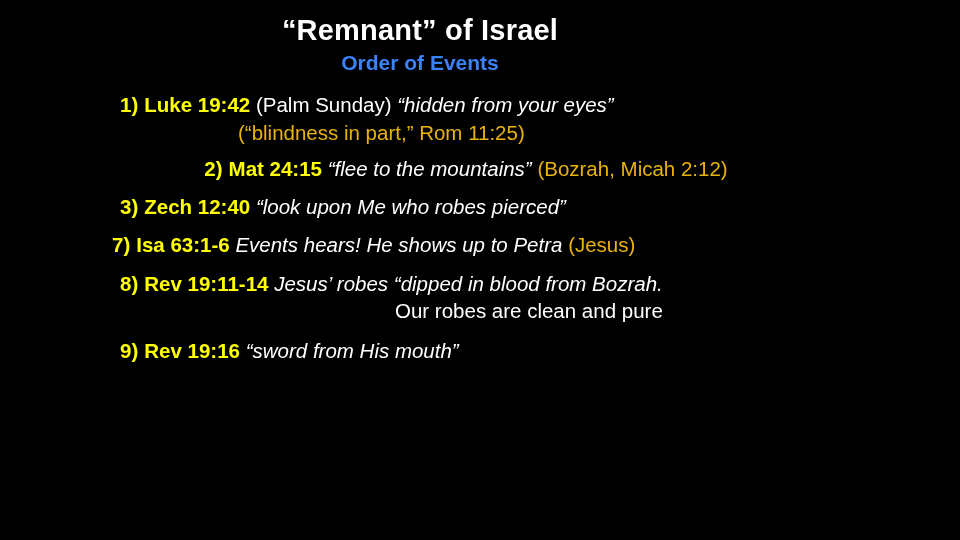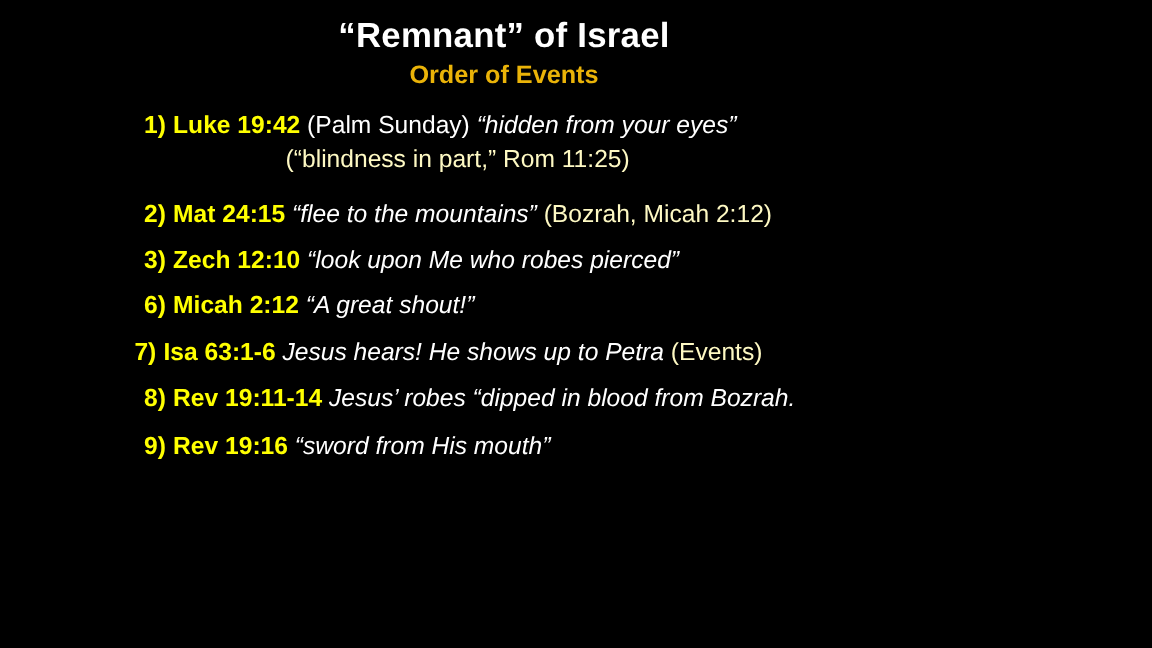--- a/index.html
+++ b/index.html
@@ -27,21 +27,21 @@
   .title-main {
     font-size: 29px;
     font-weight: bold;
     color: #ffffff;
     line-height: 1.15;
     letter-spacing: 0.2px;
   }
   .title-sub {
     font-size: 21px;
     font-weight: bold;
-    color: #eab308;
+    color: #3b82f6;
     line-height: 1.2;
     margin-top: 3px;
   }
   .list {
     margin-top: 16px;
     padding: 0 28px 0 120px;
   }
   .item {
     display: block;
     margin-bottom: 13px;
@@ -58,35 +58,35 @@
     font-weight: bold;
   }
   .quote {
     color: #ffffff;
     font-style: italic;
   }
   .plain {
     color: #ffffff;
   }
   .cyan {
-    color: #fef9c3;
+    color: #eab308;
   }
   .indent-line {
     display: block;
     padding-left: 118px;
     margin-top: 2px;
   }
   .indent-line-2 {
     display: block;
     padding-left: 275px;
     margin-top: 1px;
   }
-  .item-2 { margin-bottom: 12px; }
+  .item-2 { margin-bottom: 12px; text-align: center; }
   .tight { margin-bottom: 12px; }
-  .item-1 { margin-bottom: 20px; }
+  .item-1 { margin-bottom: 10px; }
   .item-7 { margin-left: -8px; }
   .item-8 { margin-bottom: 14px; }
 </style>
 </head>
 <body>
 
 <div class="slide">
 
   <div class="title-block">
     <div class="title-main">“Remnant” of Israel</div>
@@ -102,40 +102,37 @@
       <span class="indent-line cyan">(“blindness in part,” Rom 11:25)</span>
     </div>
 
     <div class="item item-2">
       <span class="num">2)</span><span class="ref">Mat 24:15</span>
       <span class="quote">“flee to the mountains”</span>
       <span class="cyan">(Bozrah, Micah 2:12)</span>
     </div>
 
     <div class="item tight">
-      <span class="num">3)</span><span class="ref">Zech 12:10</span>
+      <span class="num">3)</span><span class="ref">Zech 12:40</span>
       <span class="quote">“look upon Me who robes pierced”</span>
     </div>
 
 
 
-    <div class="item tight">
-      <span class="num">6)</span><span class="ref">Micah 2:12</span>
-      <span class="quote">“A great shout!”</span>
-    </div>
 
     <div class="item tight item-7">
       <span class="num">7)</span><span class="ref">Isa 63:1-6</span>
-      <span class="quote">Jesus hears! He shows up to Petra</span>
-      <span class="cyan">(Events)</span>
+      <span class="quote">Events hears! He shows up to Petra</span>
+      <span class="cyan">(Jesus)</span>
     </div>
 
     <div class="item item-8">
       <span class="num">8)</span><span class="ref">Rev 19:11-14</span>
       <span class="quote">Jesus’ robes “dipped in blood from Bozrah.</span>
+      <span class="indent-line-2 plain">Our robes are clean and pure</span>
     </div>
 
     <div class="item">
       <span class="num">9)</span><span class="ref">Rev 19:16</span>
       <span class="quote">“sword from His mouth”</span>
     </div>
 
   </div>
 </div>
 

